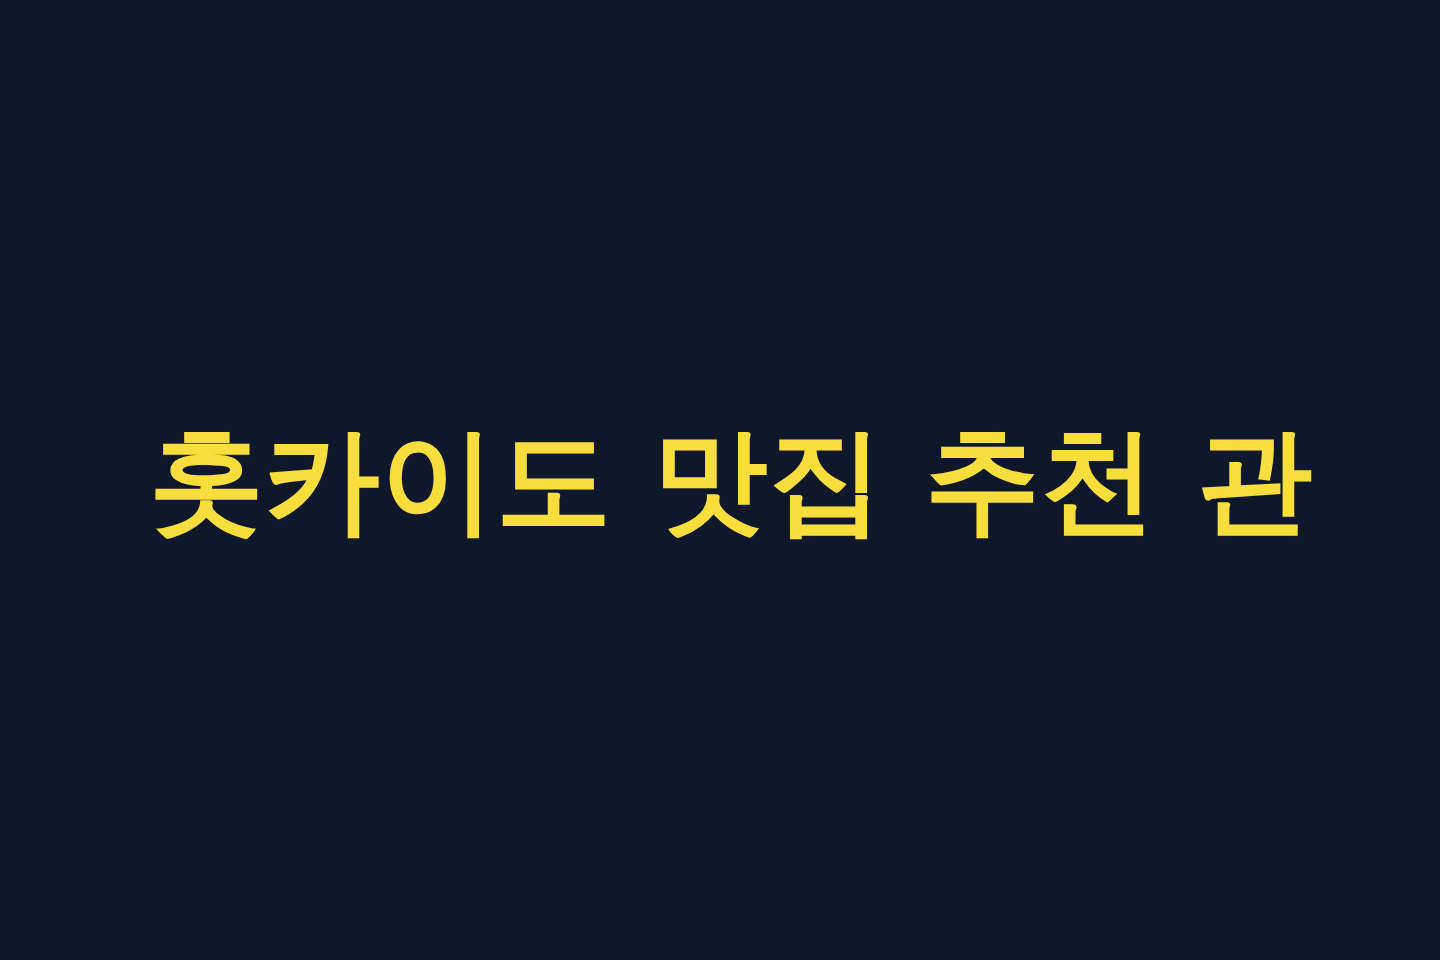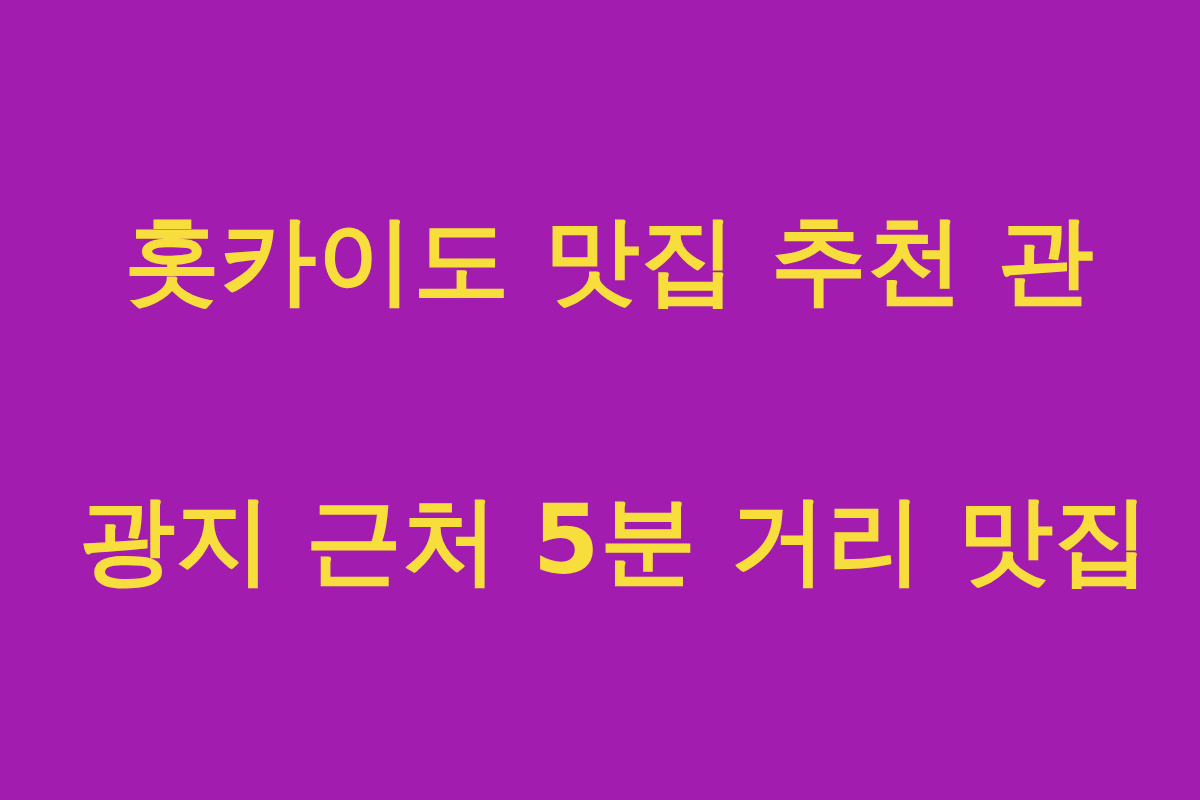--- a/index.html
+++ b/index.html
@@ -44,20 +44,19 @@
   }
 
   .headline-line {
     display: block;
     white-space: nowrap;
   }
 </style>
 </head>
 <body>
 
-<div id="banner" style="background: #a21caf; padding-left: 18px;">
+<div id="banner" style="background: #0f172a; padding-left: 18px;">
 
   <h1 id="headline" style="color: rgb(247, 222, 60);">
     <span class="headline-line">홋카이도 맛집 추천 관</span>
-    <span class="headline-line">광지 근처 5분 거리 맛집</span>
   </h1>
 
 </div>
 
 </body></html>

